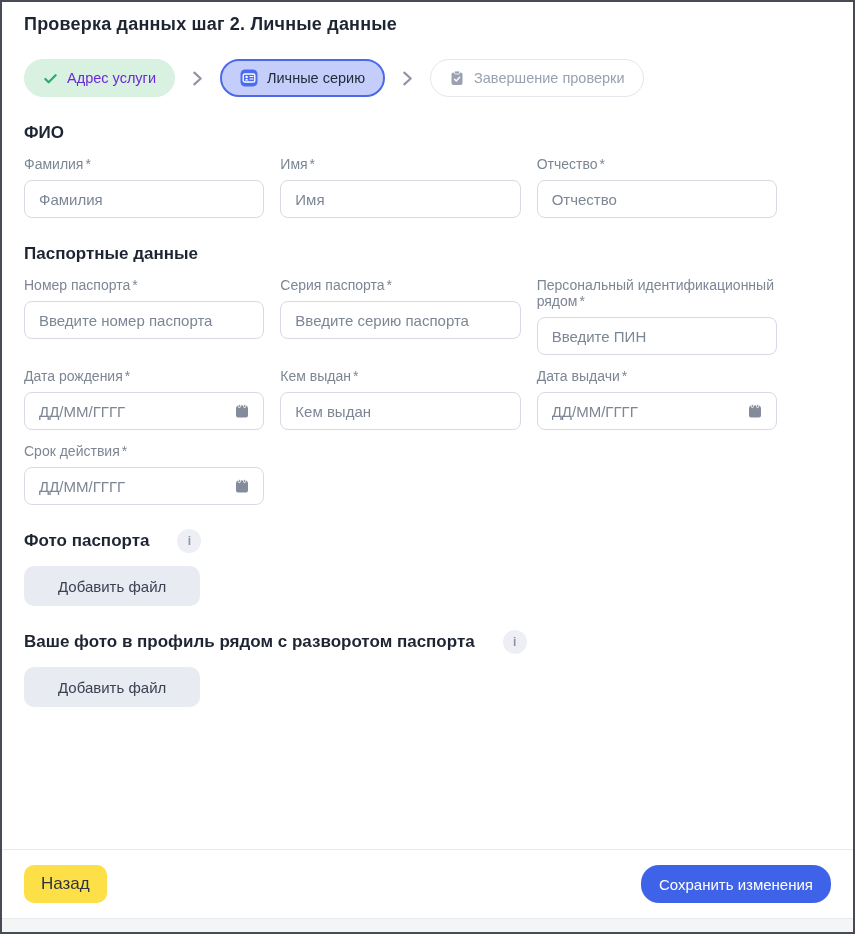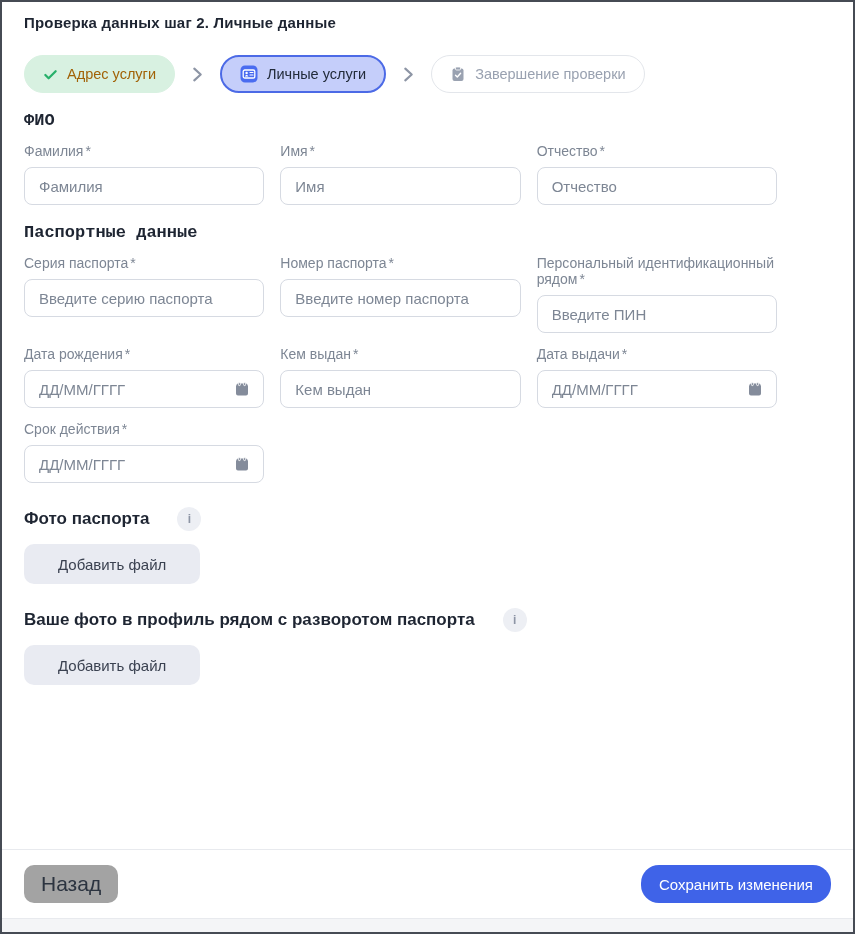--- a/index.html
+++ b/index.html
@@ -9,43 +9,42 @@
   .window {
     width: 855px; height: 934px;
     border: 2px solid #464b54;
     background: #ffffff;
     display: flex; flex-direction: column;
     overflow: hidden;
   }
   .content { padding: 10px 22px 0 22px; flex: 1 1 auto; }
 
   .page-title {
-    font-size: 15px; font-weight: bold; color: #1e2532;
+    font-size: 18px; font-weight: bold; color: #1e2532;
     margin: 2px 0 0 0; letter-spacing: .2px;
   }
 
   
   .stepper { display: flex; align-items: center; gap: 16px; margin-top: 24px; }
   .step {
     display: inline-flex; align-items: center; gap: 9px;
     height: 38px; padding: 0 18px; border-radius: 19px;
     font-size: 14.5px; white-space: nowrap; cursor: pointer;
   }
-  .step.done   { background: #d8f1e1; color: #a16207; border: 1px solid #d8f1e1; }
+  .step.done   { background: #d8f1e1; color: #6d28d9; border: 1px solid #d8f1e1; }
   .step.active { background: #c5cefa; color: #222b3a; border: 2px solid #4c6ae6; }
   .step.pending{ background: #ffffff; color: #99a1b0; border: 1px solid #e3e6eb; }
   .chev { display: inline-flex; color: #8d95a5; }
 
   .icn { display: inline-flex; align-items: center; justify-content: center; }
 
   
   .section-h {
     font-size: 17px; font-weight: bold; color: #1e2532;
-    margin: 18px 0 0 0;
-    font-family: Liberation Mono, monospace;
+    margin: 26px 0 0 0;
   }
   .form-grid {
     display: grid; grid-template-columns: 1fr 1fr 1fr;
     column-gap: 16px; width: 753px;
   }
   .field { }
   .field-label {
     display: block; font-size: 14px; color: #7d8694;
     margin: 13px 0 8px 0;
   }
@@ -88,22 +87,22 @@
   
   .footer {
     margin-top: auto;
     border-top: 1px solid #e8eaee;
     padding: 15px 22px;
     display: flex; justify-content: space-between; align-items: center;
     background: #fff;
   }
   .btn-back {
     height: 38px; padding: 0 17px;
-    background: #a3a3a3; border: none; border-radius: 10px;
-    font-size: 21px; color: #2c3440; cursor: pointer;
+    background: #fde047; border: none; border-radius: 10px;
+    font-size: 17px; color: #2c3440; cursor: pointer;
     font-family: "Liberation Sans", "DejaVu Sans", sans-serif;
   }
   .btn-save {
     height: 38px; padding: 0 18px;
     background: #3f63e8; border: none; border-radius: 18px;
     font-size: 15px; color: #ffffff; cursor: pointer;
     font-family: "Liberation Sans", "DejaVu Sans", sans-serif;
   }
   .bottom-strip {
     height: 14px; background: #f4f5f7; border-top: 1px solid #e8eaee;
@@ -138,21 +137,21 @@
         <span class="icn">
           <svg width="18" height="18" viewBox="0 0 18 18">
             <rect x="0.5" y="0.5" width="17" height="17" rx="4.5" fill="#4a6cf0"></rect>
             <rect x="3.2" y="5" width="11.6" height="8" rx="1.6" fill="none" stroke="#ffffff" stroke-width="1.3"></rect>
             <circle cx="6.6" cy="8" r="1.2" fill="#ffffff"></circle>
             <path d="M4.9 11.4c.3-1 1-1.5 1.7-1.5s1.4.5 1.7 1.5z" fill="#ffffff"></path>
             <line x1="10" y1="7.5" x2="13" y2="7.5" stroke="#ffffff" stroke-width="1.1" stroke-linecap="round"></line>
             <line x1="10" y1="10" x2="13" y2="10" stroke="#ffffff" stroke-width="1.1" stroke-linecap="round"></line>
           </svg>
         </span>
-        <span>Личные услуги</span>
+        <span>Личные серию</span>
       </div>
 
       <span class="chev">
         <svg width="13" height="15" viewBox="0 0 12 14">
             <path d="M3 1.5 9 7 3 12.5" fill="none" stroke="#8d95a5" stroke-width="2" stroke-linecap="round" stroke-linejoin="round"></path>
           </svg>
       </span>
 
       <div class="step pending">
         <span class="icn">
@@ -181,26 +180,26 @@
         <span class="field-label"><span>Отчество</span><span class="req">*</span></span>
         <div class="input-wrap"><input class="text-input" type="text" placeholder="Отчество" style=""></div>
       </div>
       <div></div>
     </div>
 
     
     <h2 class="section-h">Паспортные данные</h2>
     <div class="form-grid">
       <div class="field">
+        <span class="field-label"><span>Номер паспорта</span><span class="req">*</span></span>
+        <div class="input-wrap"><input class="text-input" type="text" placeholder="Введите номер паспорта" style=""></div>
+      </div>
+      <div class="field">
         <span class="field-label"><span>Серия паспорта</span><span class="req">*</span></span>
         <div class="input-wrap"><input class="text-input" type="text" placeholder="Введите серию паспорта" style=""></div>
-      </div>
-      <div class="field">
-        <span class="field-label"><span>Номер паспорта</span><span class="req">*</span></span>
-        <div class="input-wrap"><input class="text-input" type="text" placeholder="Введите номер паспорта" style=""></div>
       </div>
 
       <div class="field">
         <span class="field-label"><span>Персональный идентификационный рядом</span><span class="req">*</span></span>
         <div class="input-wrap"><input class="text-input" type="text" placeholder="Введите ПИН" style=""></div>
       </div>
       <div class="field">
         <span class="field-label"><span>Дата рождения</span><span class="req">*</span></span>
         <div class="input-wrap">
           <input class="text-input" type="text" placeholder="ДД/ММ/ГГГГ" style="">

